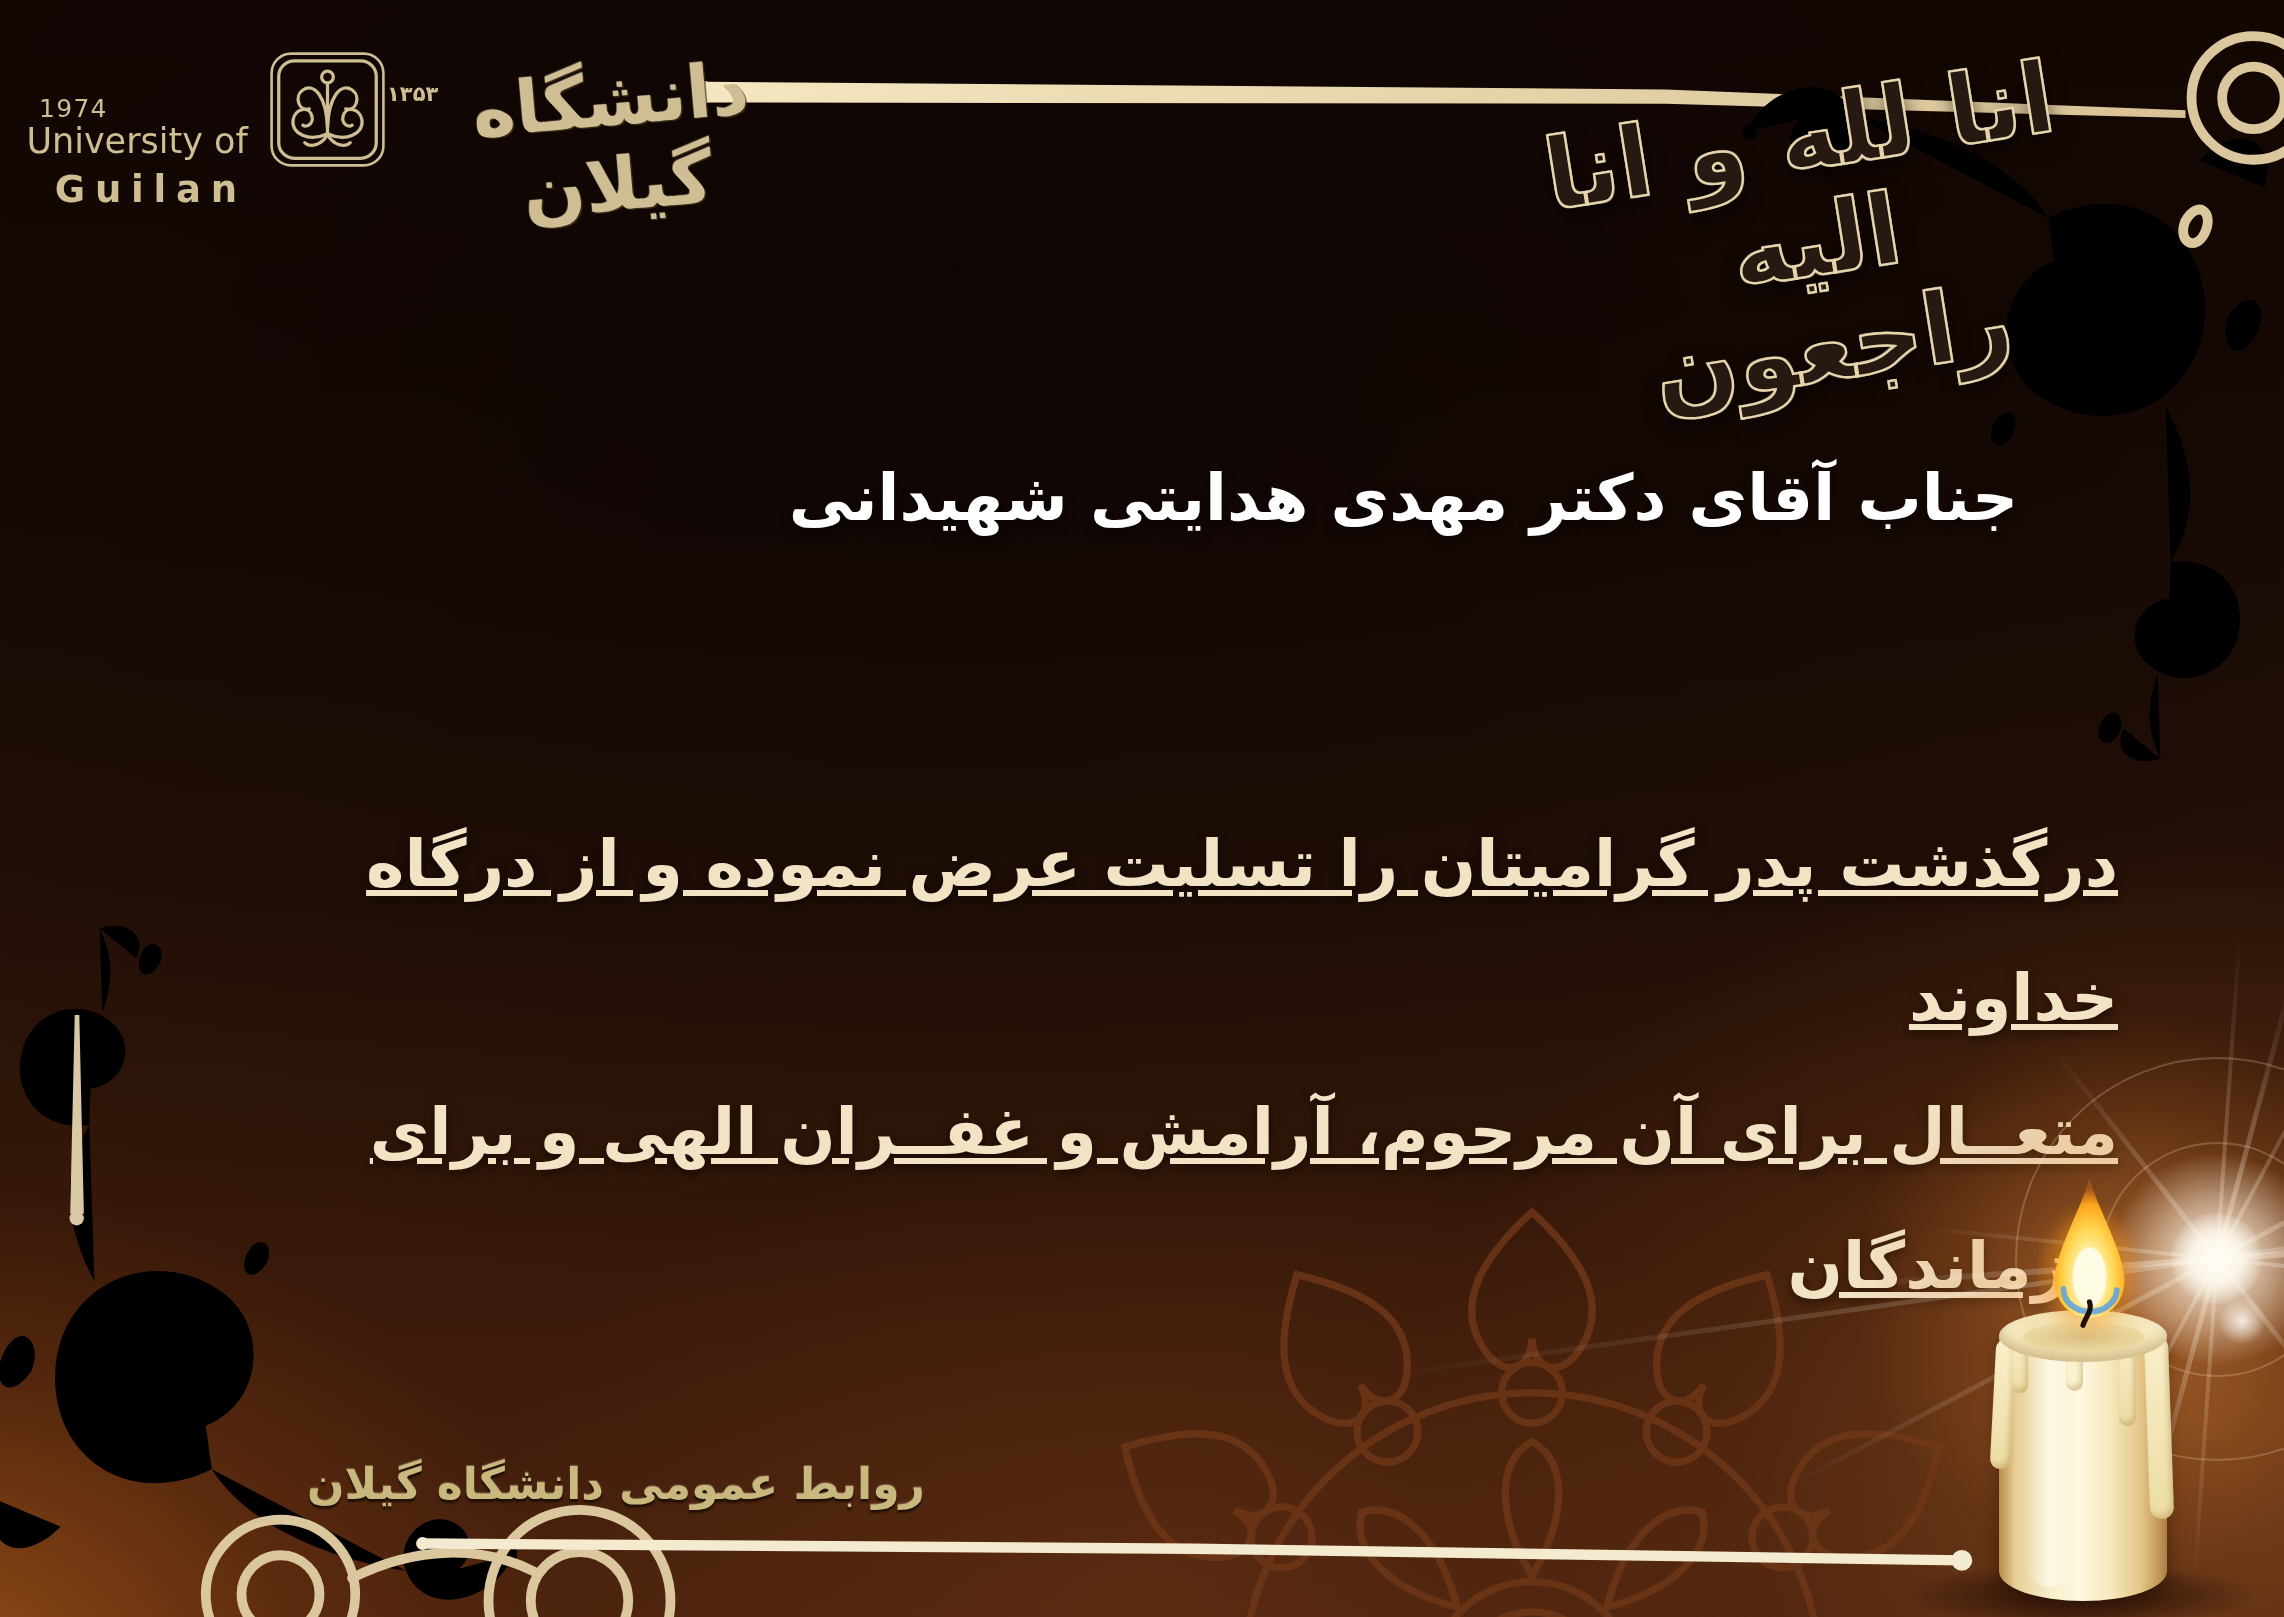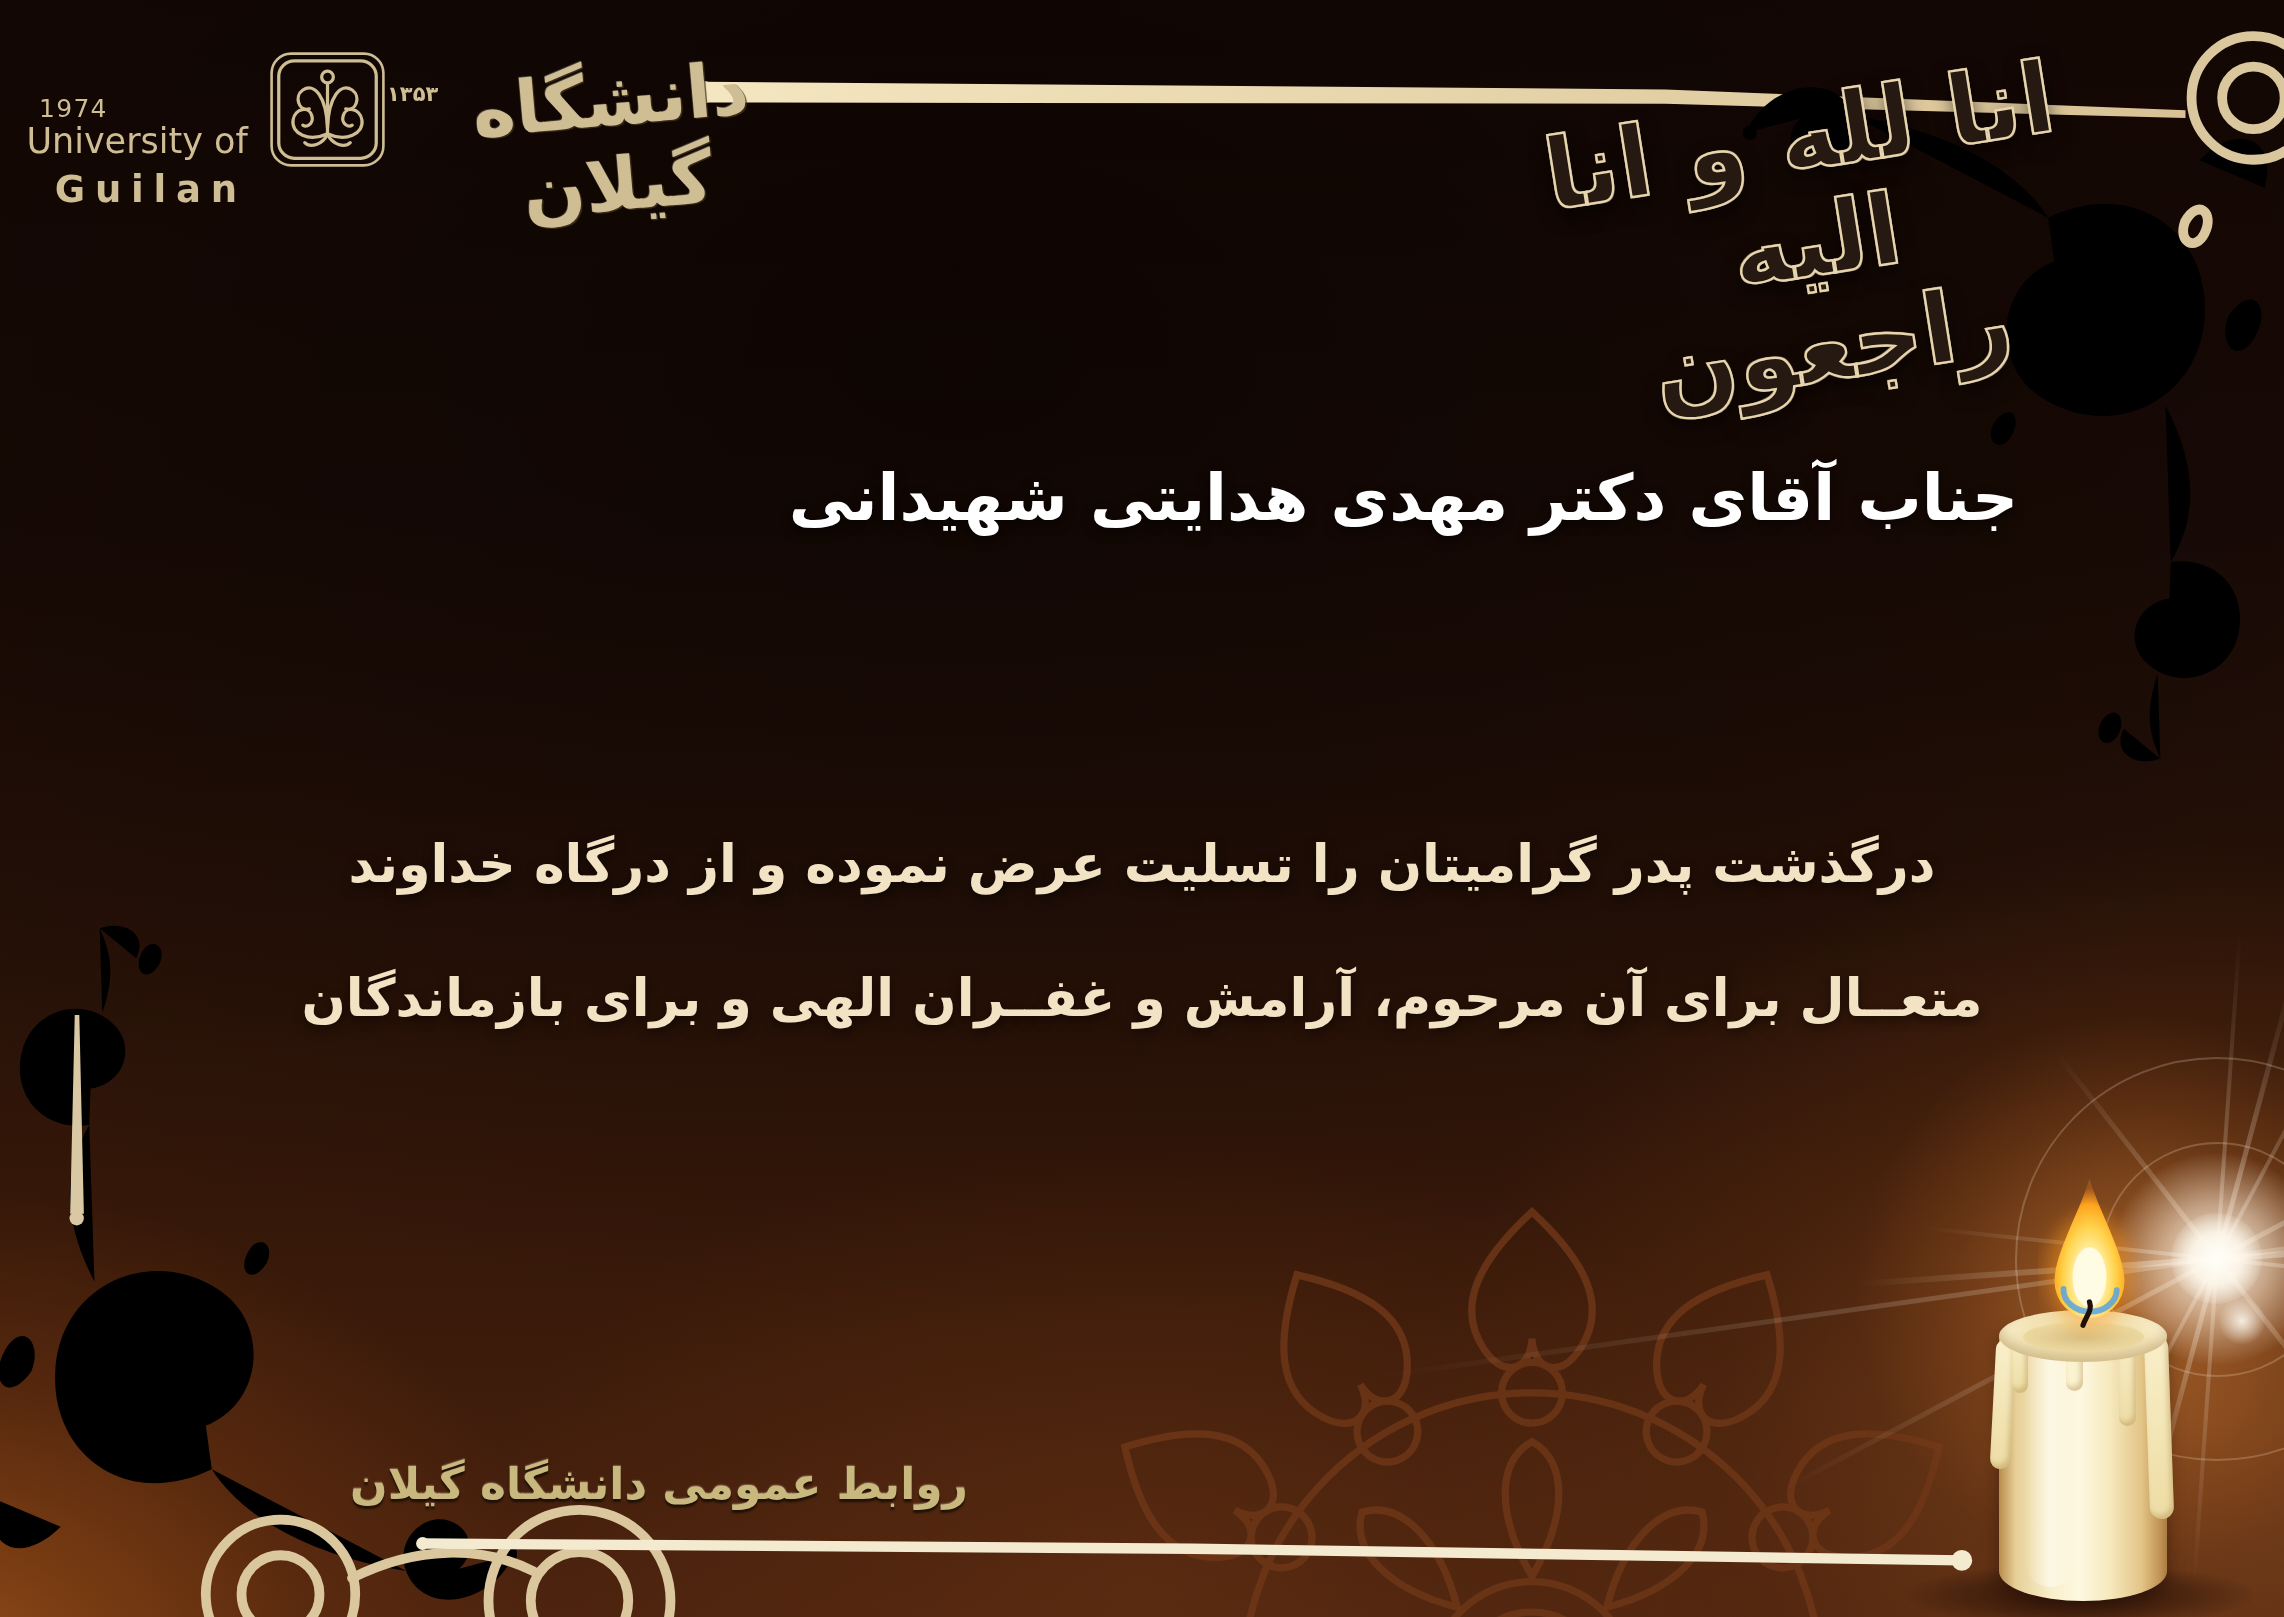--- a/index.html
+++ b/index.html
@@ -43,23 +43,23 @@
     font-size:98px; font-weight:700; line-height:1.08; transform:rotate(-9deg);
     color:rgba(22,9,4,.92);
     -webkit-text-stroke:2.3px #e7d5ad;
     text-shadow:0 0 1.3px #e7d5ad, 1.3px 1.3px 0 rgba(231,213,173,.55), -1.3px -1.3px 0 rgba(231,213,173,.55),
                 1.3px -1.3px 0 rgba(231,213,173,.4), -1.3px 1.3px 0 rgba(231,213,173,.4), 0 7.8px 19.6px rgba(0,0,0,.6);
   }
 
   
   .recipient{right:266px; top:424px; direction:rtl; text-align:right; color:#ffffff;
     font-size:64px; font-weight:700; line-height:149px; text-shadow:0 3.9px 10.4px rgba(0,0,0,.55);margin-left:36px;}
-  .message{left:166px; right:166px; top:797px; direction:rtl; text-align:center; color:#f2e3c5;
-    font-size:52px; font-weight:700; line-height:134px; text-shadow:0 3.9px 10.4px rgba(0,0,0,.5);}
-  .footer-sig{left:307px; top:1458px; width:704px; direction:rtl; text-align:center; color:#c9b87e;
+  .message{left:166px; right:166px; top:797px; direction:rtl; color:#f2e3c5;
+    font-size:65px; font-weight:700; line-height:134px; text-shadow:0 3.9px 10.4px rgba(0,0,0,.5);text-decoration:underline;}
+  .footer-sig{left:307px; top:1458px; width:704px; direction:rtl; text-align:left; color:#c9b87e;
     font-size:44px; font-weight:700;
     text-shadow:0 2.6px 2px rgba(25,14,3,.85), 0 -1.3px 1.3px rgba(255,246,214,.3);}
 
   
   .candle-scene{left:1917px; top:1109px; width:367px; height:509px;}
   .warm-glow{left:-65px; top:-98px; width:561px; height:561px; border-radius:50%;
     background:radial-gradient(circle, rgba(255,160,70,.4) 0%, rgba(200,110,40,.18) 45%, rgba(120,50,15,0) 70%);}
   .ray{background:linear-gradient(90deg, rgba(255,252,242,0) 0%, rgba(255,250,238,.75) 50%, rgba(255,252,242,0) 100%);}
   .ring{border-radius:50%; border:2px solid rgba(255,236,214,.22);}
   .star-core1{left:189px; top:39px; width:222px; height:222px; border-radius:50%;

